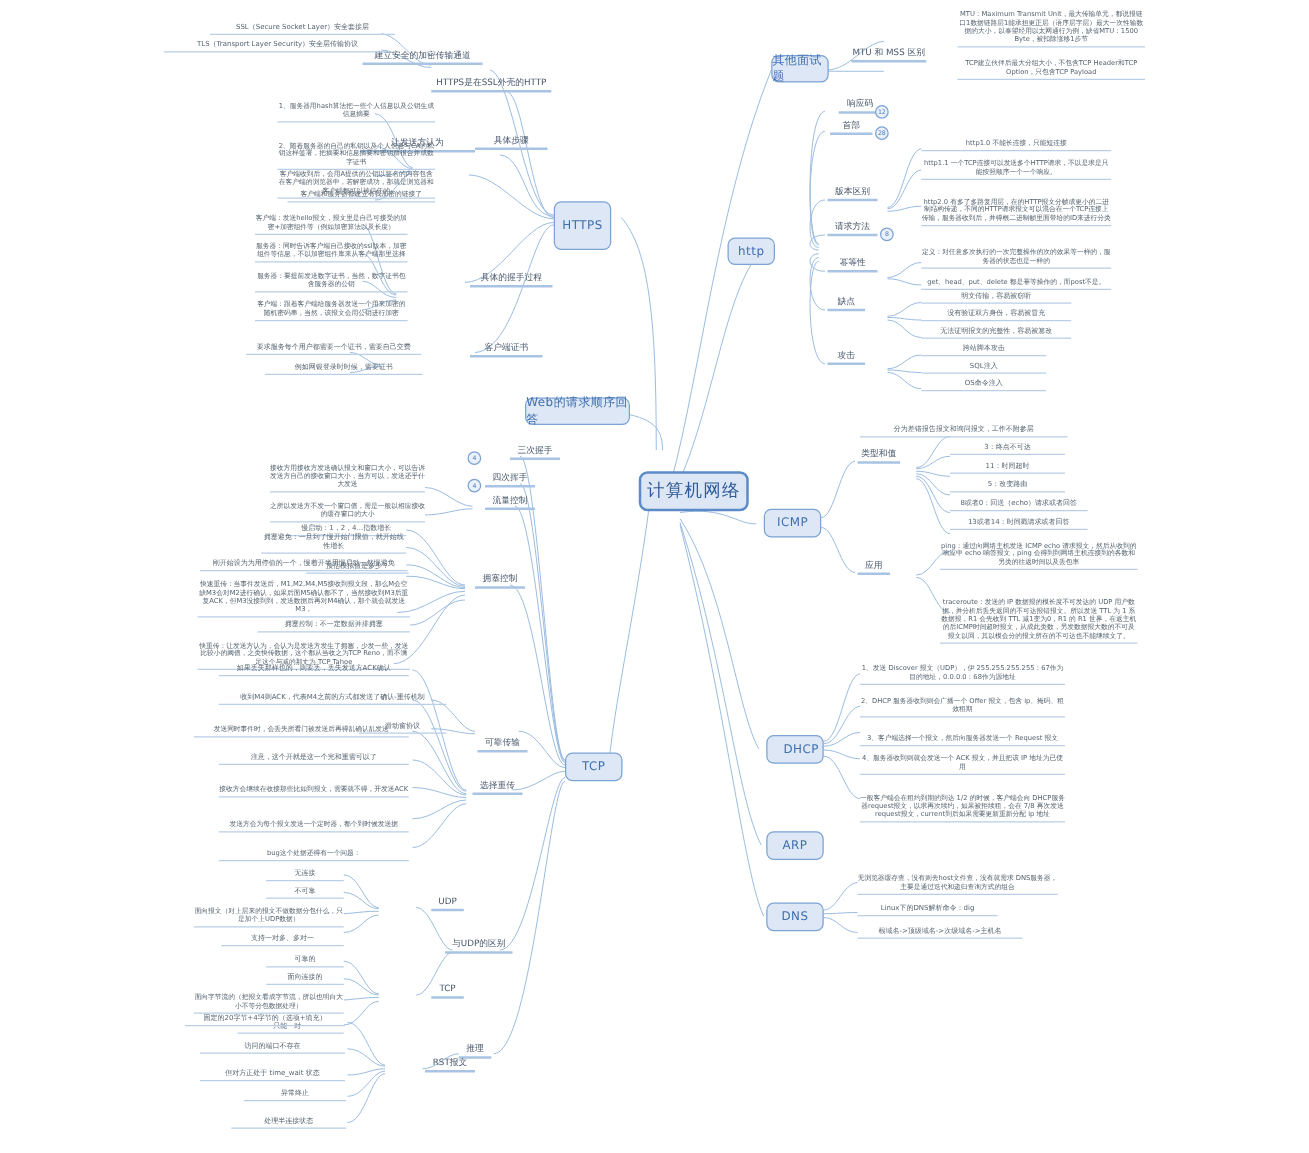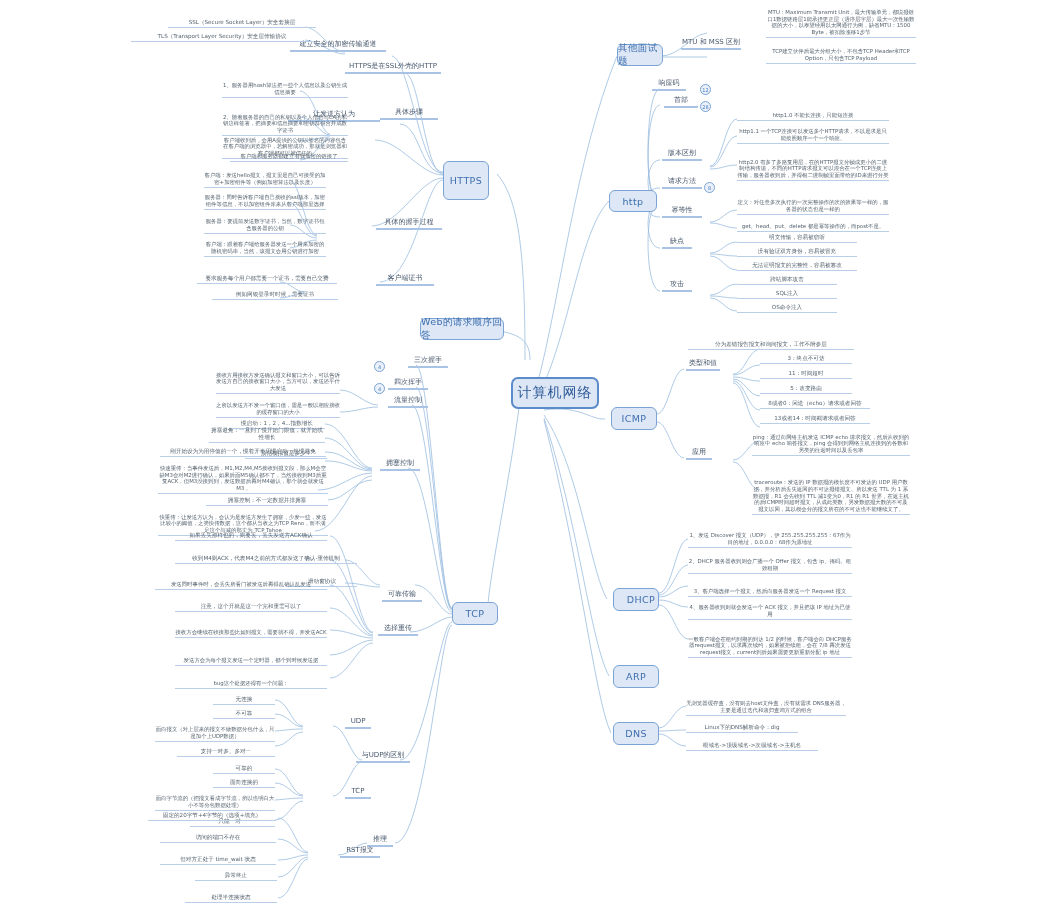--- a/index.html
+++ b/index.html
@@ -240,23 +240,23 @@
   <div class="node l2" style="left:681px;top:38px;width:60px;height:12px;">
       <span>MTU 和 MSS 区别</span>
     </div>
   <div class="node l3 wide" style="left:766px;top:6px;width:150px;height:32px;">
       <span>MTU：Maximum Transmit Unit，最大传输单元，都说报链口1数据链路层1能承担更正层（语序层字层）最大一次性输数据的大小，以泰望经用以太网通行为例，缺省MTU：1500 Byte，被扣除涨移1步节</span>
     </div>
   <div class="node l3 wide" style="left:766px;top:46px;width:150px;height:18px;">
       <span>TCP建立伙伴后最大分组大小，不包含TCP Header和TCP Option，只包含TCP Payload</span>
     </div>
 
-  <div class="node l1" style="left:609px;top:190px;width:48px;height:22px;">http</div>
-
-  <div class="node l2" style="left:652px;top:80px;width:34px;height:11px;">
+  <div class="node l1" style="left:582px;top:190px;width:38px;height:22px;">http</div>
+
+  <div class="node l2" style="left:671px;top:80px;width:34px;height:11px;">
       <span>响应码</span>
     </div>
   <div class="badge" style="left:700px;top:84px;">12</div>
   <div class="node l2" style="left:664px;top:97px;width:34px;height:11px;">
       <span>首部</span>
     </div>
   <div class="badge" style="left:700px;top:101px;">28</div>
 
   <div class="node l2" style="left:662px;top:150px;width:40px;height:11px;">
       <span>版本区别</span>

